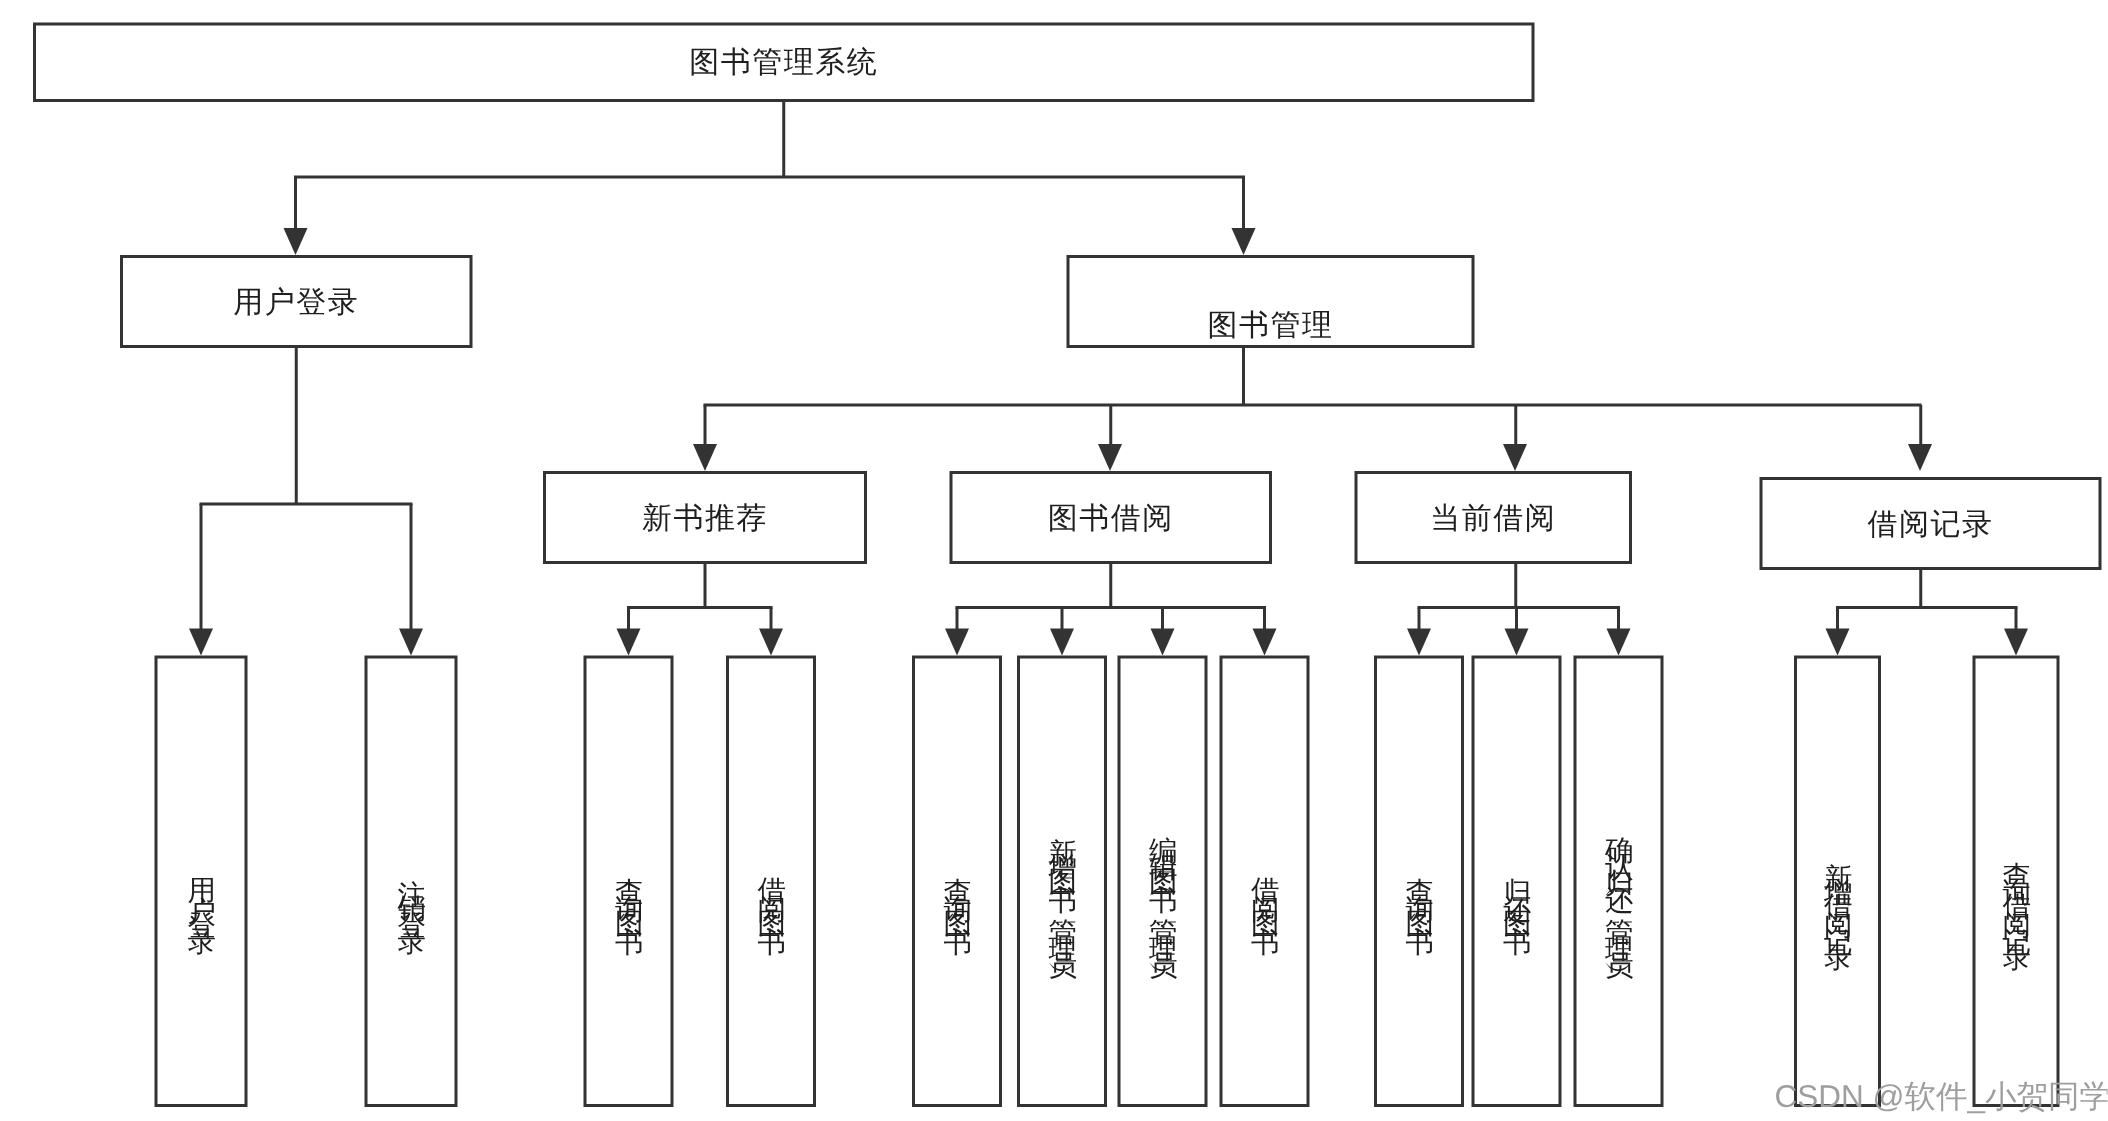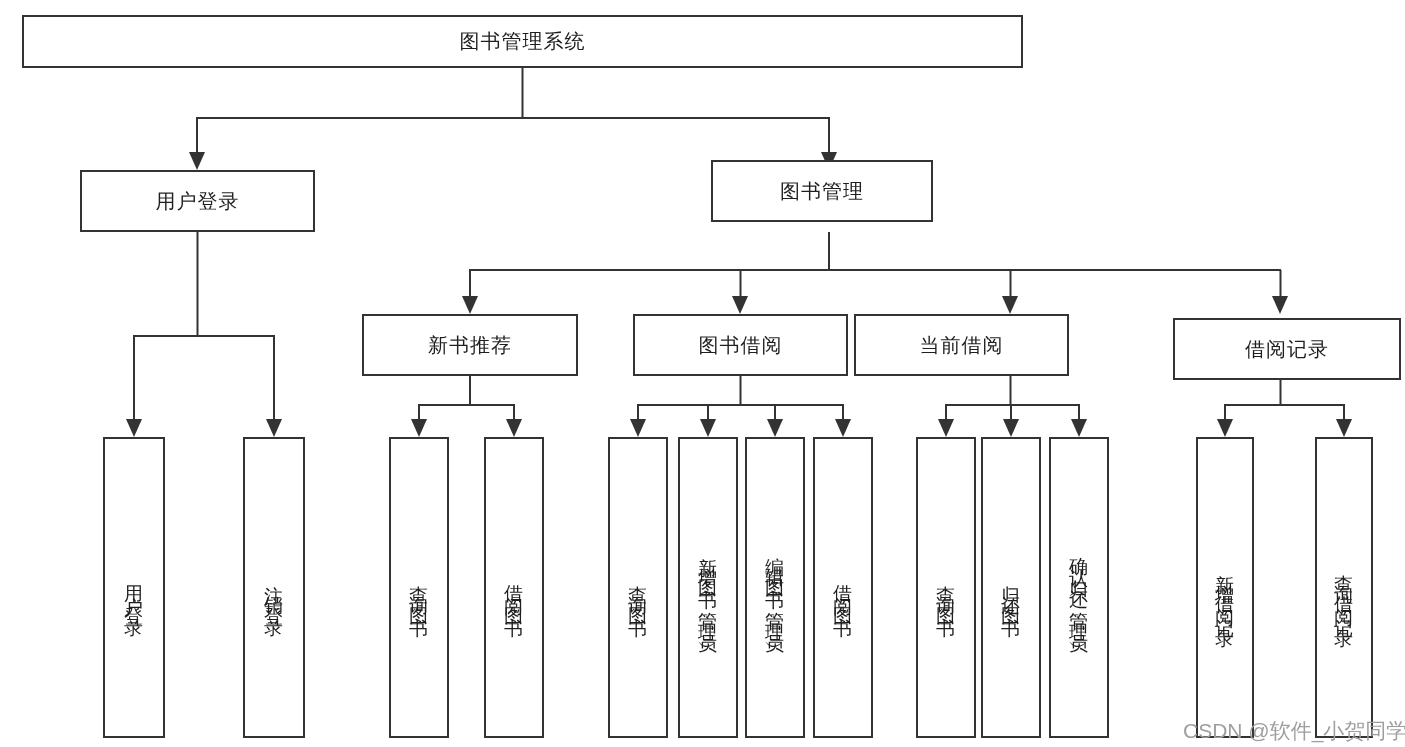--- a/index.html
+++ b/index.html
@@ -127,31 +127,31 @@
     </g>
   </svg>
 
   <div class="node h" style="left:22px; top:15px; width:1001px; height:53px;">
     <span>图书管理系统</span>
   </div>
 
   <div class="node h" style="left:80px; top:170px; width:235px; height:62px;">
     <span>用户登录</span>
   </div>
-  <div class="node h" style="left:711px; top:160px; width:222px; height:62px;">
+  <div class="node h" style="left:711px; top:170px; width:272px; height:62px;align-items:flex-end;">
     <span>图书管理</span>
   </div>
 
   <div class="node h" style="left:633px; top:314px; width:215px; height:62px;">
     <span>图书借阅</span>
   </div>
   <div class="node h" style="left:362px; top:314px; width:216px; height:62px;">
     <span>新书推荐</span>
   </div>
-  <div class="node h" style="left:854px; top:314px; width:215px; height:62px;">
+  <div class="node h" style="left:903px; top:314px; width:185px; height:62px;">
     <span>当前借阅</span>
   </div>
   <div class="node h" style="left:1173px; top:318px; width:228px; height:62px;">
     <span>借阅记录</span>
   </div>
 
   <div class="node v" style="left:103px; top:437px; width:62px; height:301px;">
     <span class="vtext">用户登录</span>
   </div>
   <div class="node v" style="left:243px; top:437px; width:62px; height:301px;">

